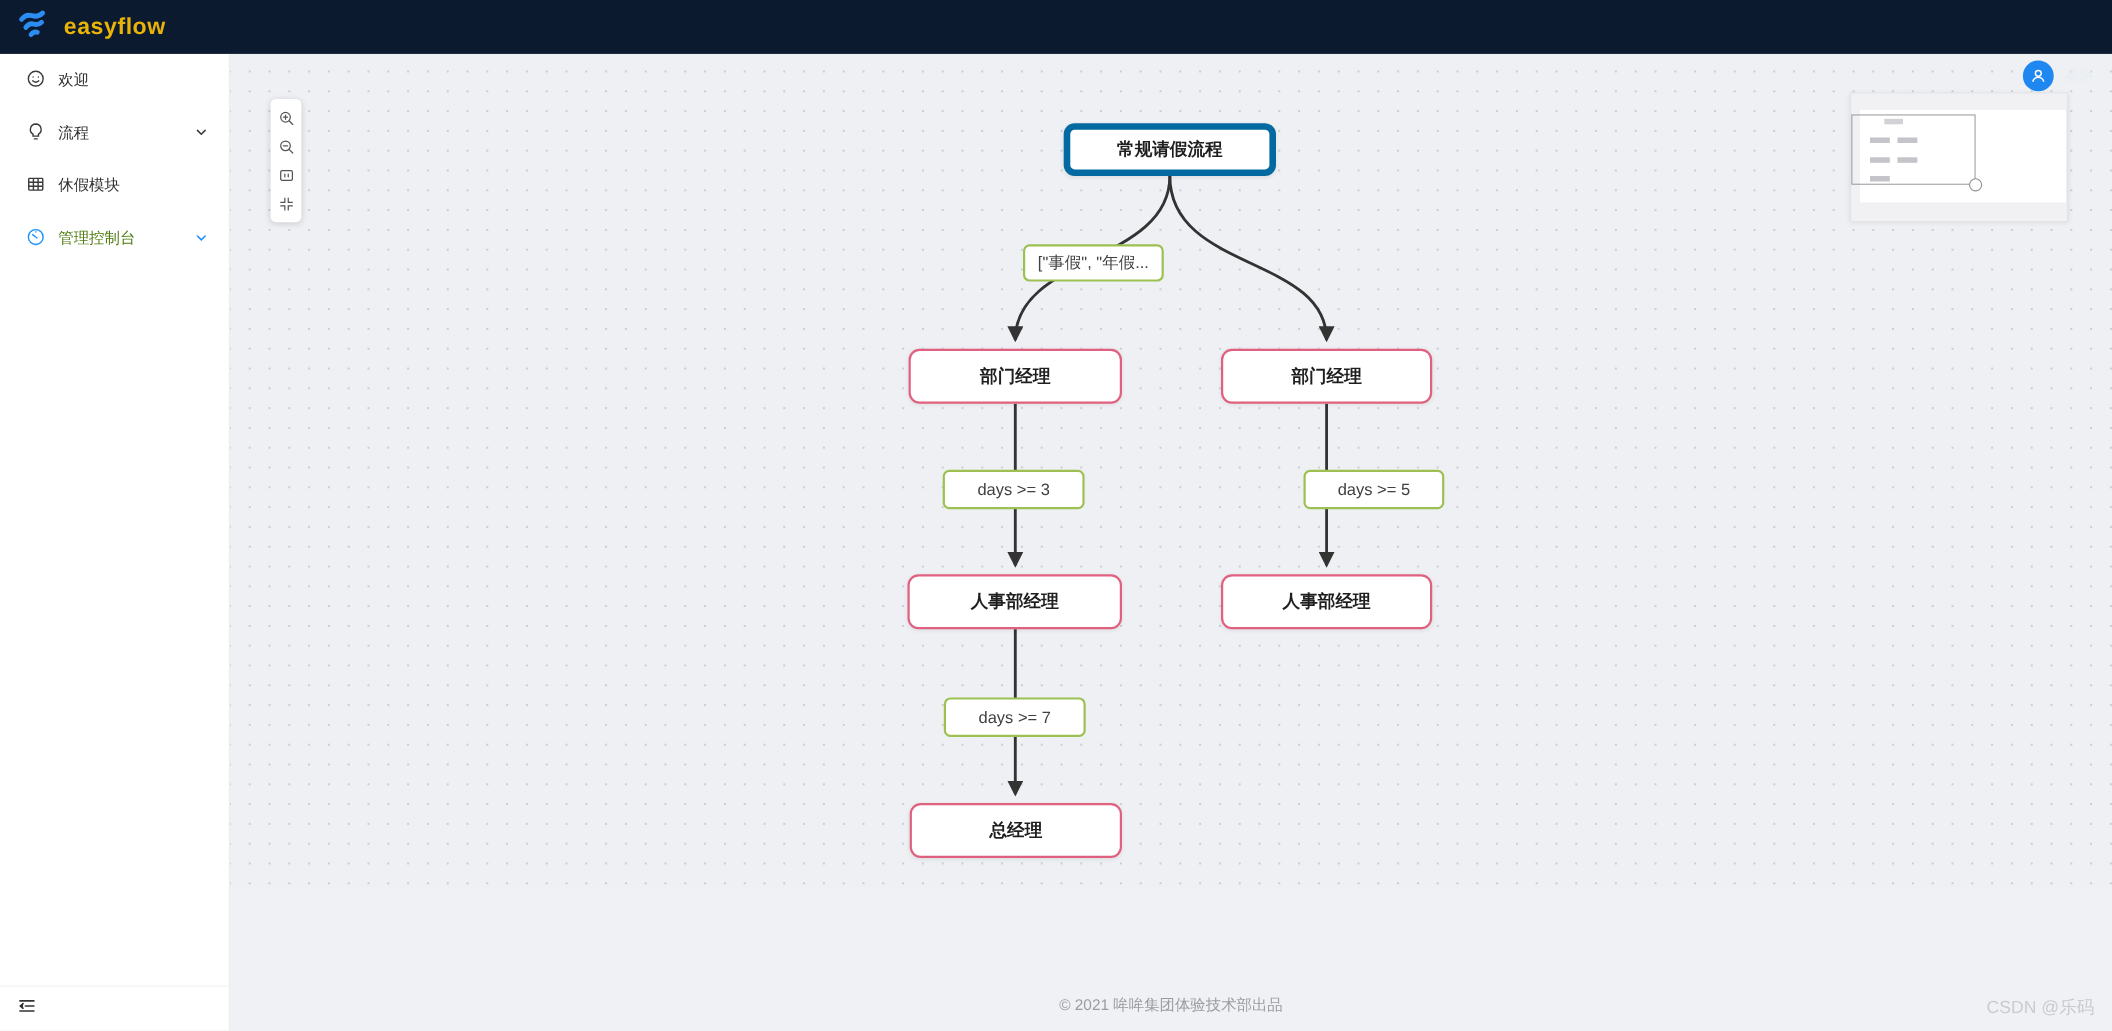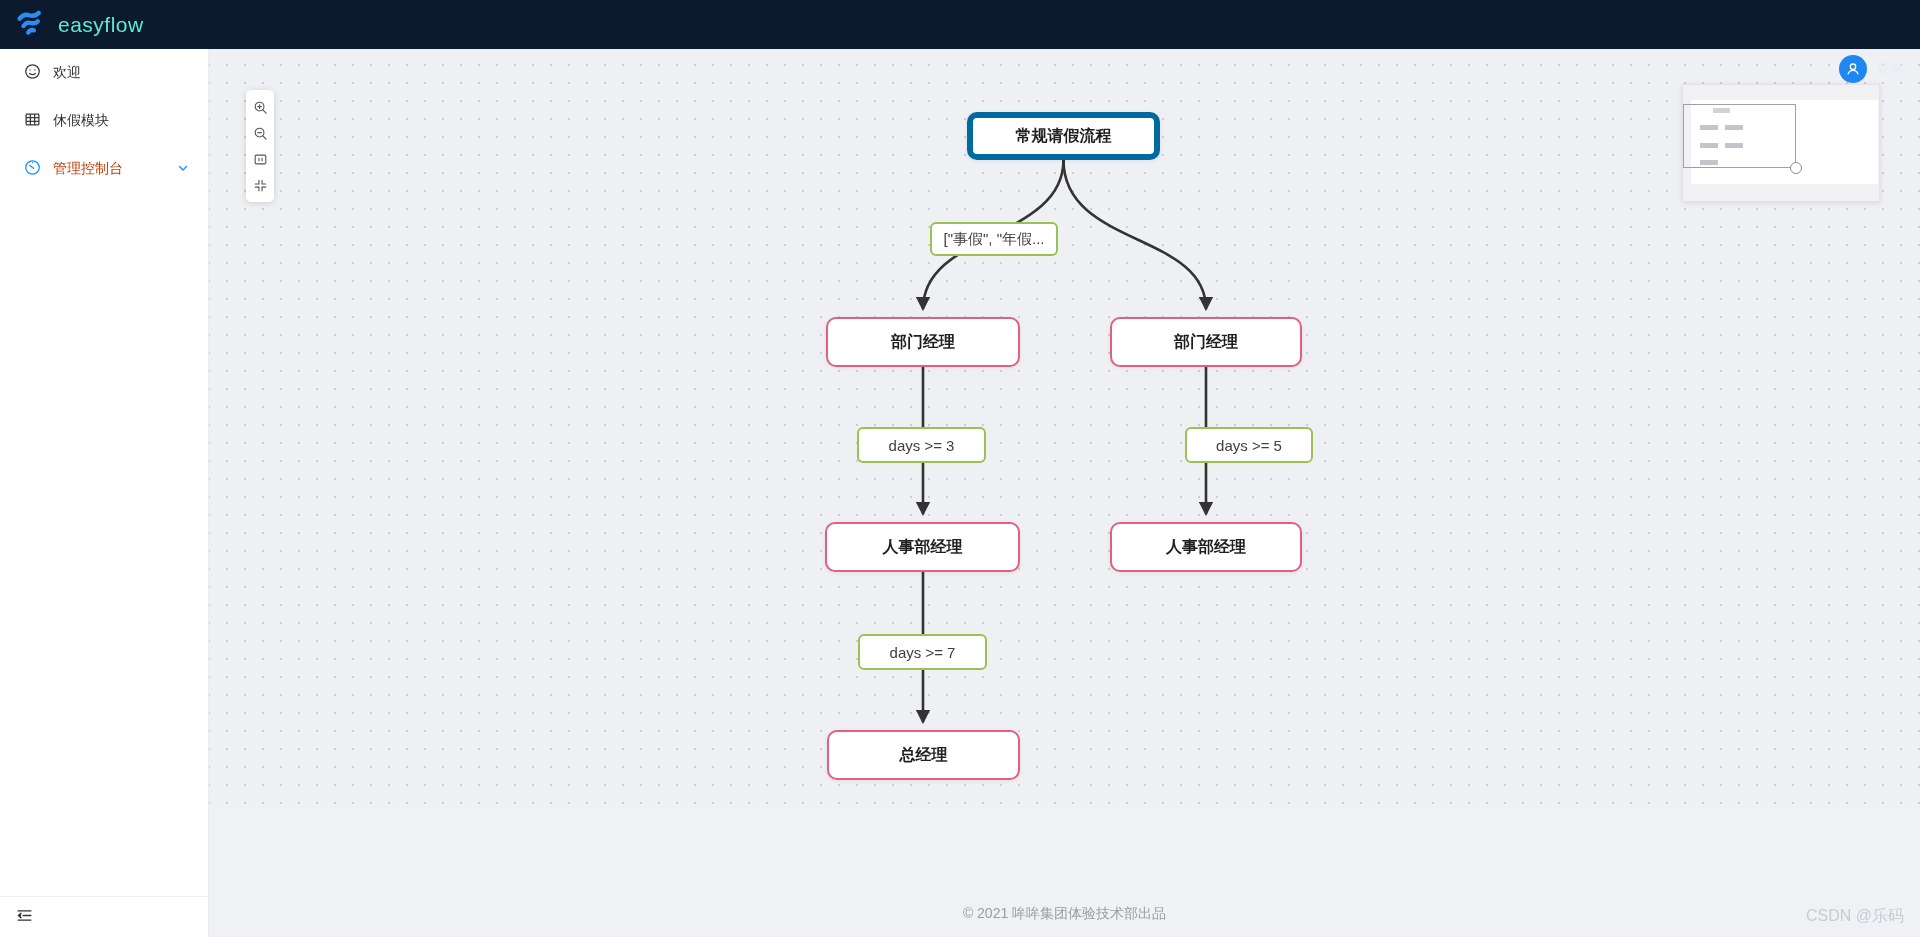--- a/index.html
+++ b/index.html
@@ -4,33 +4,33 @@
 <style>
   * { margin:0; padding:0; box-sizing:border-box; }
   html,body { width:1920px; height:937px; overflow:hidden; background:#f0f1f5;
     font-family:"Liberation Sans","DejaVu Sans",sans-serif; }
   .app { position:relative; width:1920px; height:937px; }
 
   
   .header { position:absolute; left:0; top:0; width:1920px; height:49px;
     background:#0b1a2e; display:flex; align-items:center; z-index:30; }
   .logo-wrap { display:flex; align-items:center; margin-left:16px; }
-  .logo-title { color:#5eead4; font-size:21px; font-weight:normal; margin-left:12px; letter-spacing:.5px; }
+  .logo-title { color:#eab308; font-size:21px; font-weight:bold; margin-left:12px; letter-spacing:.5px; }
   .header-right { position:absolute; right:16px; top:0; height:49px; display:flex; align-items:center; gap:9px;margin-top:44px; }
   .avatar { width:28px; height:28px; border-radius:50%; background:#1f87f0; display:flex; align-items:center; justify-content:center; }
   .user-name { color:#e9edf2; font-size:14px; }
 
   
   .sidebar { position:absolute; left:0; top:49px; width:209px; height:888px;
     background:#fff; border-right:1px solid #ececec; z-index:20; }
   .menu-item { position:relative; height:48px; display:flex; align-items:center;
     padding-left:24px; color:#303030; font-size:14px; cursor:pointer;text-align:right; }
   .menu-item .mi-label { margin-left:12px; }
   .menu-item .chevron { position:absolute; right:18px; }
-  .menu-item.active { color:#c2410c; }
+  .menu-item.active { color:#4d7c0f; }
   .menu-item.active svg { stroke:#1890ff; }
   .menu-item svg { stroke:#3a3a3a; }
   .sidebar-footer { position:absolute; left:0; bottom:0; width:100%; height:41px;
     border-top:1px solid #f0f0f0; display:flex; align-items:center; padding-left:16px; }
 
   
   .canvas { position:absolute; left:209px; top:49px; width:1711px; height:888px; background:#f0f1f5; }
   .grid { position:absolute; left:0; top:0; width:1711px; height:759px; background:#eef0f3;
     background-image:radial-gradient(circle,#c9cdd5 1.2px,transparent 1.3px);
     background-size:18px 18px; background-position:9px 7px; }
@@ -102,20 +102,34 @@
         <svg width="17" height="17" viewBox="0 0 24 24" fill="none" stroke-width="1.8">
           <circle cx="12" cy="12" r="9.5"></circle>
           <circle cx="8.6" cy="9.8" r="0.9" fill="#3a3a3a" stroke="none"></circle>
           <circle cx="15.4" cy="9.8" r="0.9" fill="#3a3a3a" stroke="none"></circle>
           <path d="M7.5 14.5 Q12 18.5 16.5 14.5"></path>
         </svg>
       </span>
       <span class="mi-label">欢迎</span>
     </div>
 
+    <div class="menu-item">
+      <span>
+        <svg width="17" height="17" viewBox="0 0 24 24" fill="none" stroke-width="1.8">
+          <path d="M12 2.5 A7 7 0 0 1 15.5 15.5 L15.5 18 L8.5 18 L8.5 15.5 A7 7 0 0 1 12 2.5 Z"></path>
+          <path d="M9.5 21.5 h5"></path>
+        </svg>
+      </span>
+      <span class="mi-label">流程</span>
+      <span class="chevron">
+        <svg width="14" height="14" viewBox="0 0 24 24" fill="none" stroke="#333" stroke-width="2.4" stroke-linecap="round">
+          <path d="M6 9.5 L12 15.5 L18 9.5"></path>
+        </svg>
+      </span>
+    </div>
 
     <div class="menu-item">
       <span>
         <svg width="17" height="17" viewBox="0 0 24 24" fill="none" stroke-width="1.8">
           <rect x="3" y="4.5" width="18" height="15" rx="1"></rect>
           <path d="M3 9.5 h18 M3 14.5 h18 M9 4.5 v15 M15 4.5 v15"></path>
         </svg>
       </span>
       <span class="mi-label">休假模块</span>
     </div>

